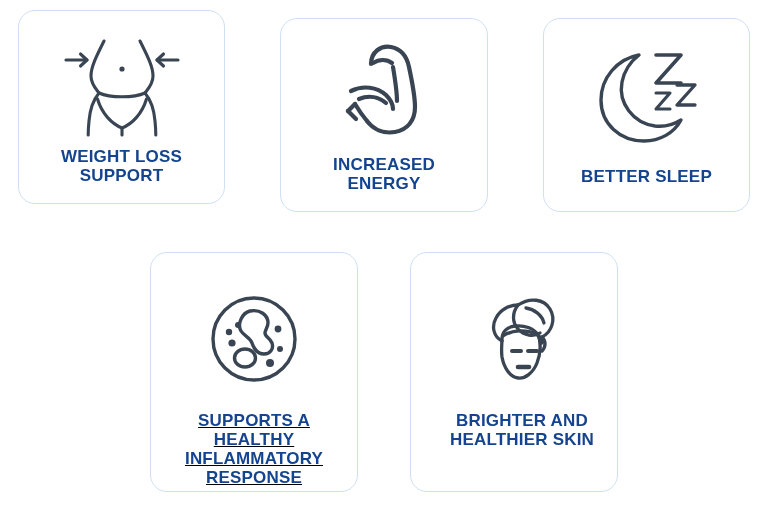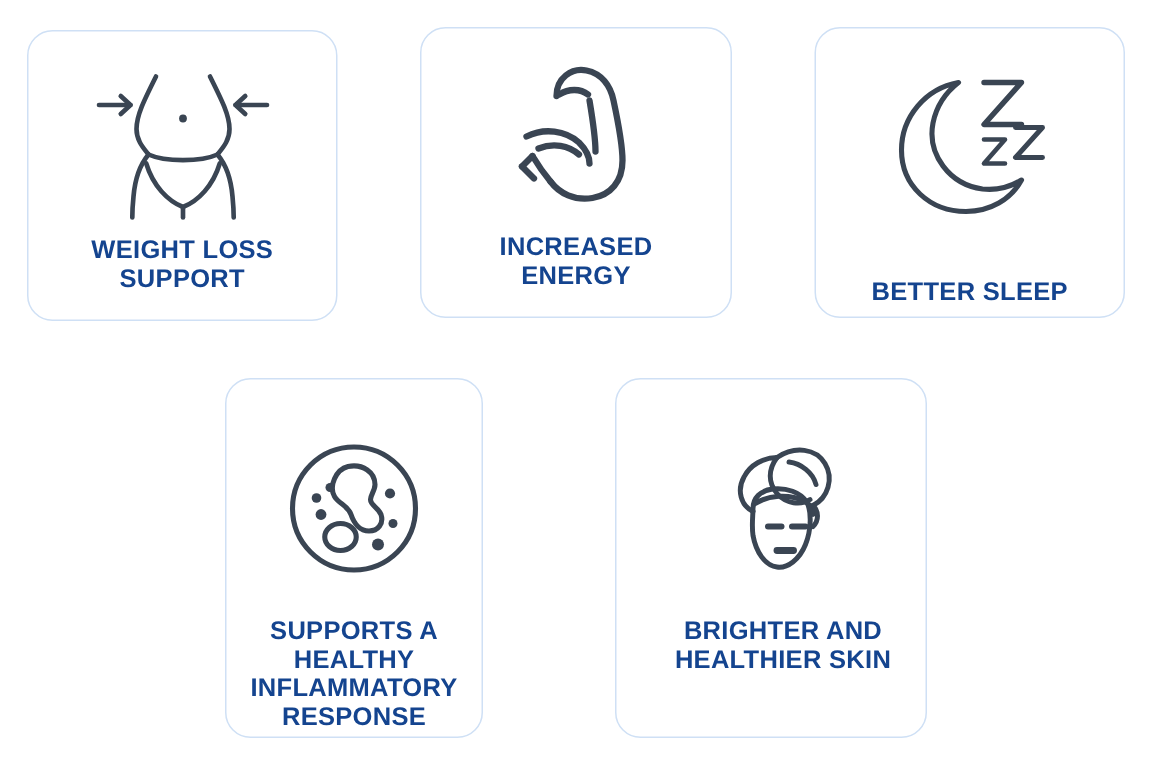--- a/index.html
+++ b/index.html
@@ -44,40 +44,40 @@
     font-weight: bold;
     text-align: center;
     letter-spacing: 0.2px;
     line-height: 1.12;
     white-space: pre-line;
     width: 100%;
   }
 
   
   #card-weight-loss-support {
-    left: 18px;  top: 20px;  width: 207px; height: 194px;
+    left: 18px;  top: 10px;  width: 207px; height: 194px;
   }
   #card-weight-loss-support .card-icon   { height: 120px; padding-top: 14px; }
   #card-weight-loss-support .card-label  { font-size: 17px; margin-top: 2px; }
 
   #card-increased-energy {
     left: 280px; top: 18px;  width: 208px; height: 194px;
   }
   #card-increased-energy .card-icon   { height: 120px; padding-top: 14px; }
   #card-increased-energy .card-label  { font-size: 17px; margin-top: 2px; }
 
   #card-better-sleep {
-    left: 543px; top: 18px;  width: 207px; height: 194px; gap: 18px;
+    left: 543px; top: 18px;  width: 207px; height: 194px;
   }
   #card-better-sleep .card-icon   { height: 120px; padding-top: 14px; }
   #card-better-sleep .card-label  { font-size: 17px; margin-top: 14px; }
 
   
   #card-healthy-inflammatory-response {
-    left: 150px; top: 252px; width: 172px; height: 240px;
+    left: 150px; top: 252px; width: 208px; height: 240px; text-decoration: underline;
   }
   #card-healthy-inflammatory-response .card-icon  { height: 120px; padding-top: 26px; }
   #card-healthy-inflammatory-response .card-label { font-size: 17px; margin-top: 12px; }
 
   #card-brighter-healthier-skin {
     left: 410px; top: 252px; width: 208px; height: 240px; padding-left: 16px;
   }
   #card-brighter-healthier-skin .card-icon  { height: 120px; padding-top: 26px; }
   #card-brighter-healthier-skin .card-label { font-size: 17px; margin-top: 12px; }
 </style>

